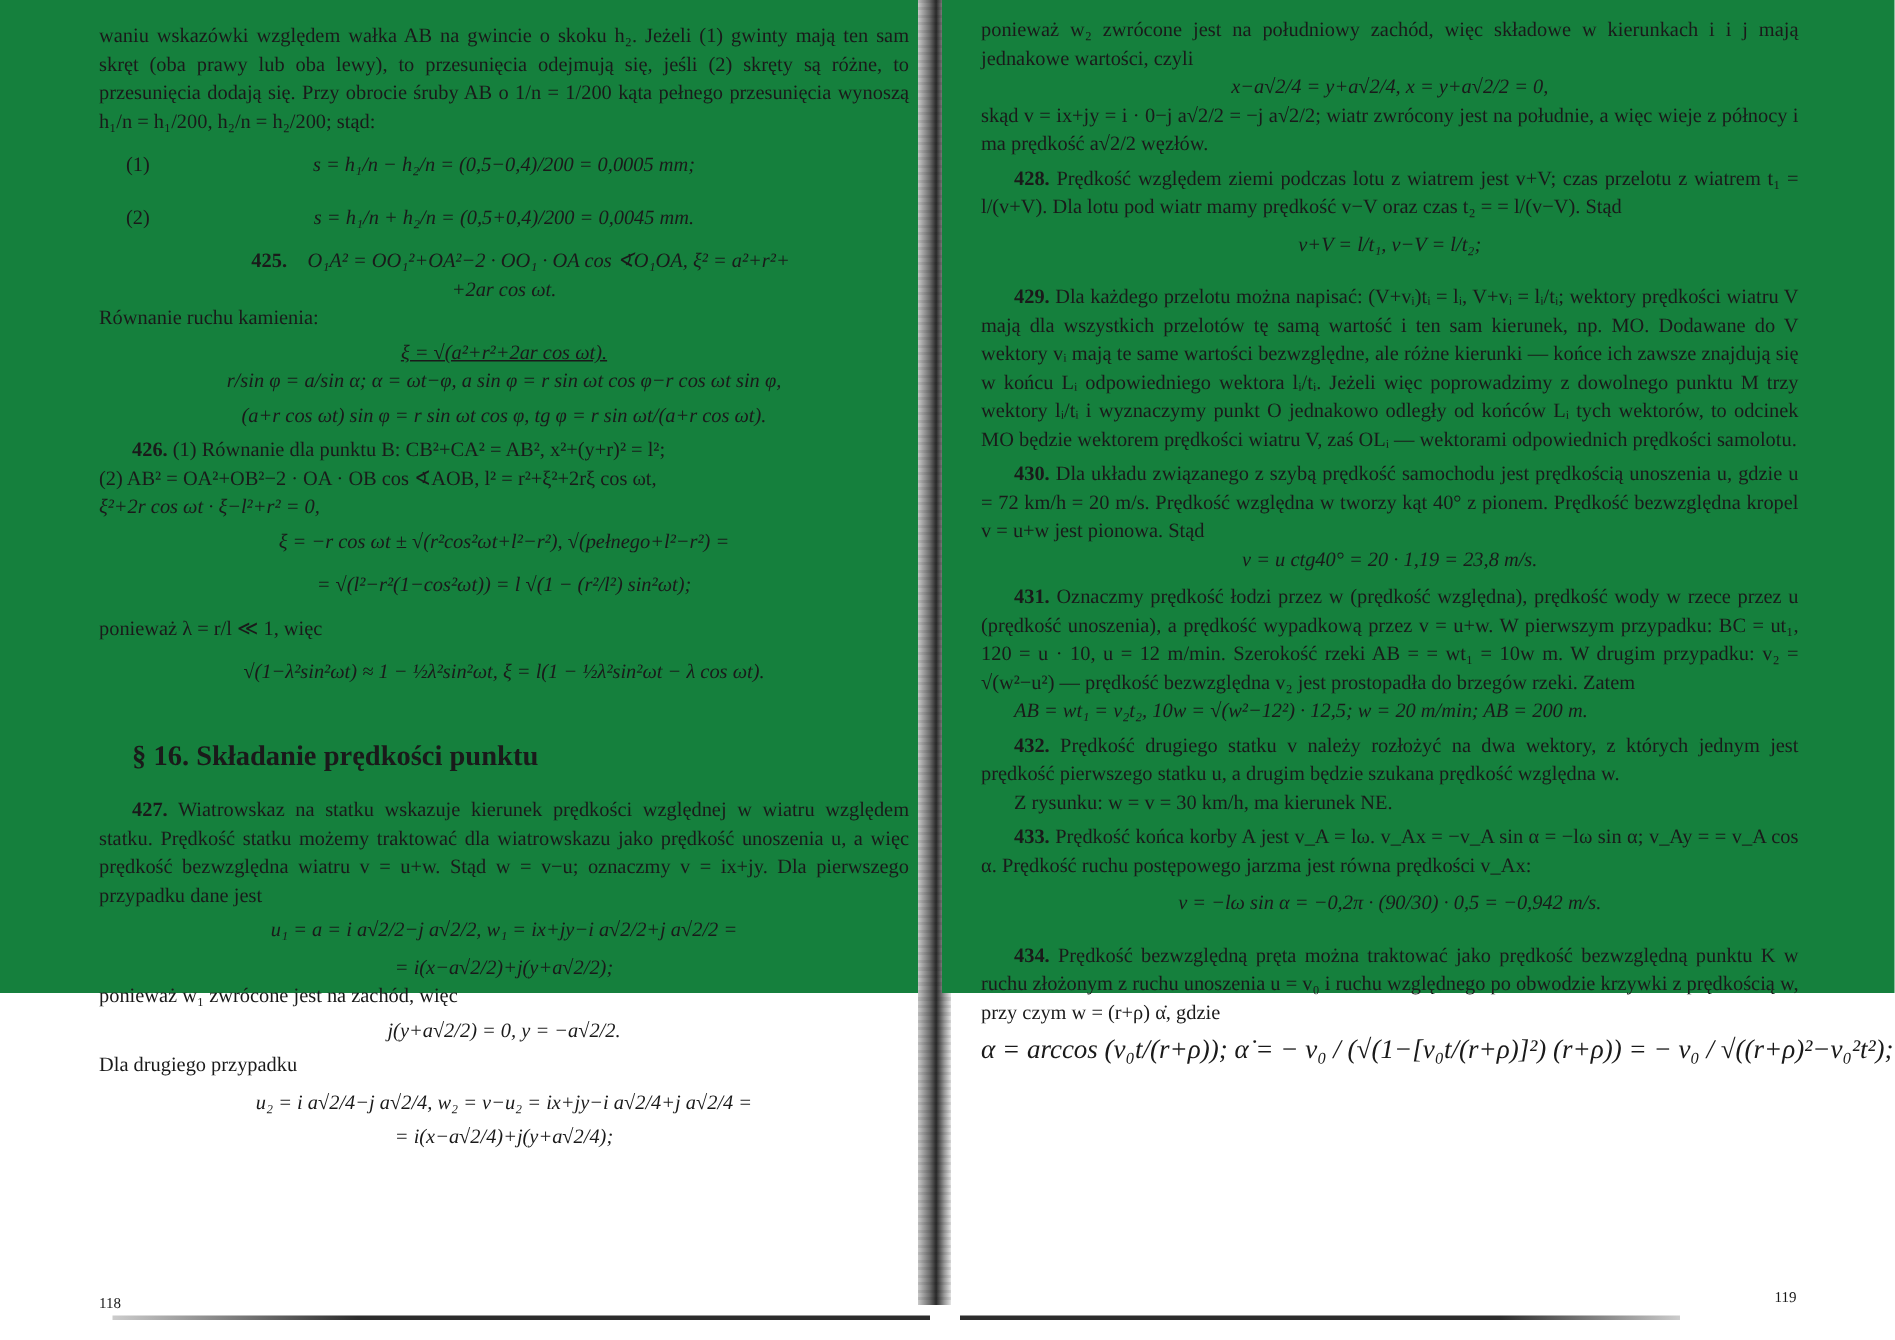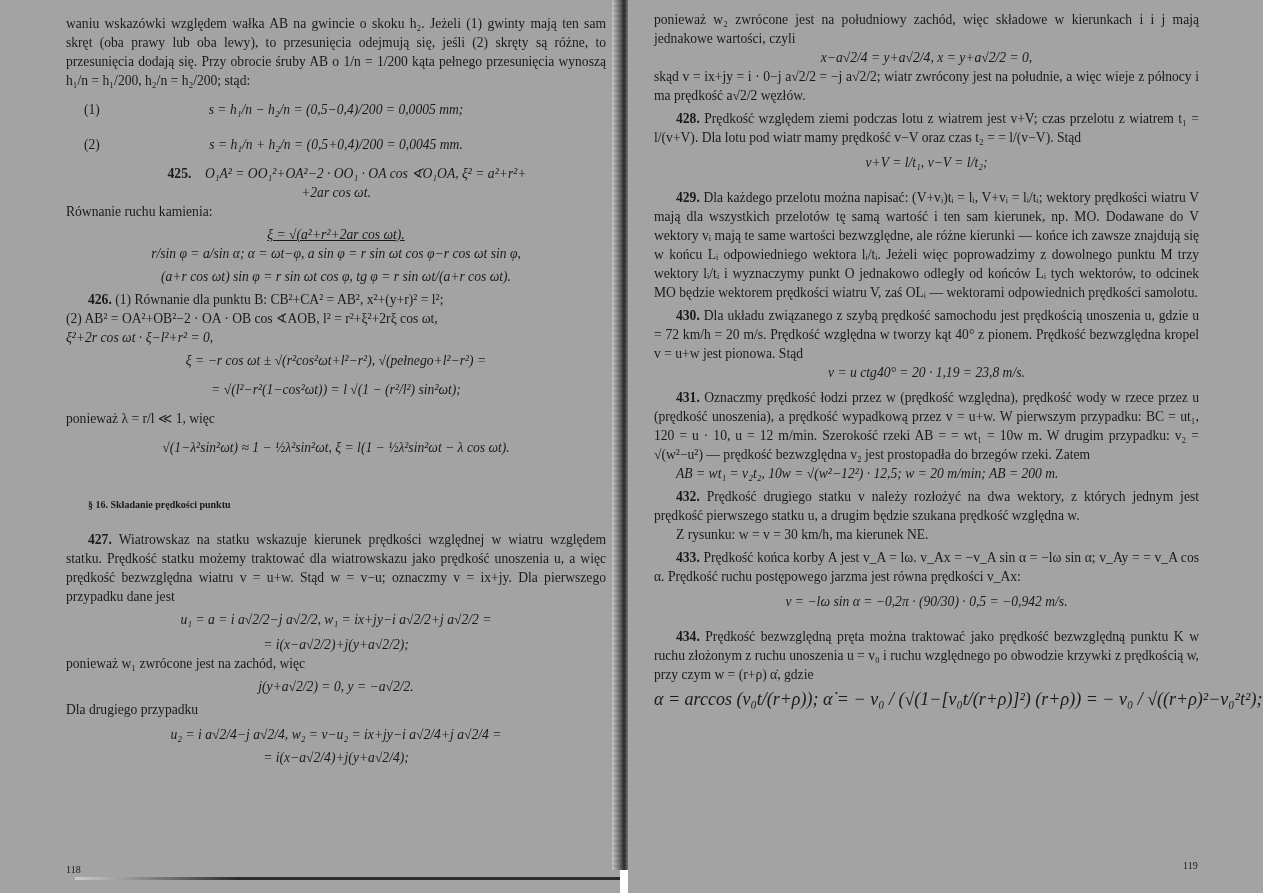--- a/index.html
+++ b/index.html
@@ -1,37 +1,37 @@
 <!DOCTYPE html>
 <html><head>
 <meta charset="utf-8">
 <style>
   html, body { margin:0; padding:0; background:#ffffff; }
   body { width:1263px; height:893px; position:relative; overflow:hidden;
          font-family:"Liberation Serif","DejaVu Serif",serif; color:#1a1a1a; }
-  .page { position:absolute; top:0; height:893px; background:#a3a3a3; }
+  .page { position:absolute; top:0; height:662px; background:#15803d; }
   .page.left { left:0; width:620px; }
   .page.right { left:628px; width:635px; }
   .gutter { position:absolute; left:612px; top:0; width:22px; height:870px;
             background:
               repeating-linear-gradient(180deg, rgba(0,0,0,0.08) 0 2px, rgba(0,0,0,0) 2px 5px),
               linear-gradient(90deg,#c9c9c9 0%,#6f6f6f 35%,#2a2a2a 55%,#9a9a9a 80%,#e5e5e5 100%); }
   .bottom-edge { position:absolute; top:877px; height:3px; background:#2c2c2c; }
   .bottom-edge.l { left:75px; width:545px; background:linear-gradient(90deg,#ccc,#2c2c2c 30%,#2c2c2c); }
   .bottom-edge.r { left:640px; width:480px; background:linear-gradient(90deg,#2c2c2c,#2c2c2c 75%,#ccc); }
   .text-block { position:absolute; font-size:13.6px; line-height:19px; }
   .left .text-block { left:66px; width:540px; }
   .right .text-block { left:26px; width:545px; }
   p { margin:0; text-align:justify; }
   .indent { text-indent:22px; }
   .eq { text-align:center; margin:0; white-space:nowrap; }
   .eqrow { position:relative; text-align:center; white-space:nowrap; }
   .eqnum { position:absolute; left:18px; }
   .num { font-weight:bold; }
-  .section { font-weight:bold; font-size:10px; margin:0 0 0 22px; }
+  .section { font-weight:bold; font-size:19px; margin:0 0 0 22px; }
   i, .it { font-style:italic; }
   .pagenum { position:absolute; font-size:10px;margin-top:26px; }
   .sp6 { height:6px; } .sp10 { height:10px; } .sp16 { height:16px; } .sp22 { height:22px; } .sp4 { height:4px; }
 </style>
 </head>
 <body>
 
 <div class="page left">
   <div class="text-block" style="top:14px;">
     <p>waniu wskazówki względem wałka AB na gwincie o skoku h₂. Jeżeli (1) gwinty mają ten sam skręt (oba prawy lub oba lewy), to przesunięcia odejmują się, jeśli (2) skręty są różne, to przesunięcia dodają się. Przy obrocie śruby AB o 1/n = 1/200 kąta pełnego przesunięcia wynoszą h₁/n = h₁/200,    h₂/n = h₂/200; stąd:</p>

